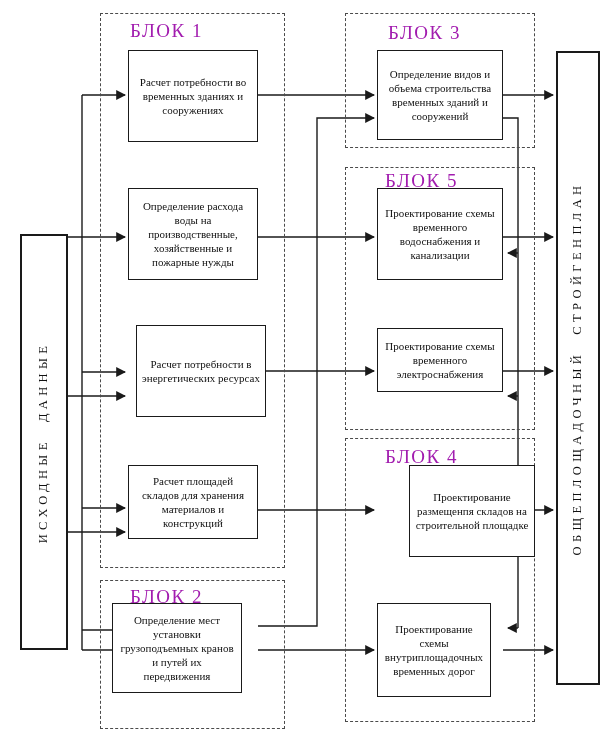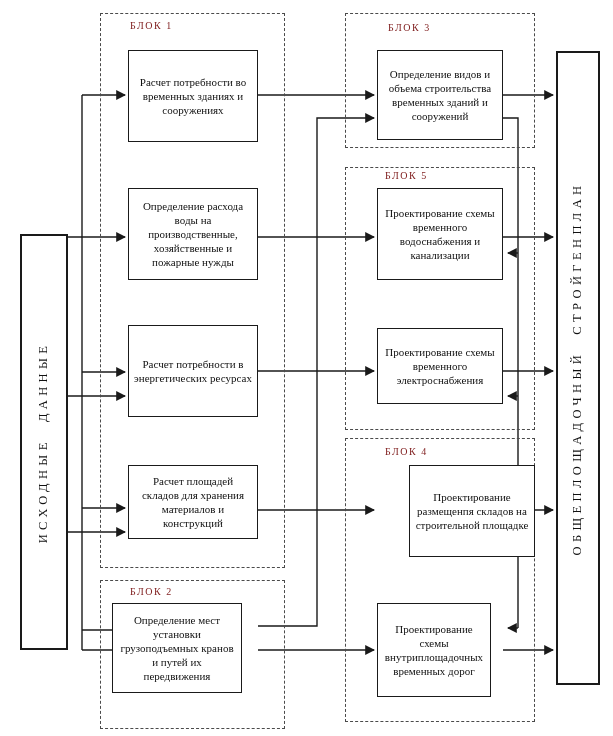--- a/index.html
+++ b/index.html
@@ -6,21 +6,21 @@
   #stage {
     position:relative; width:613px; height:736px; background:#fff;
     font-family:"Liberation Serif", serif; color:#111; overflow:hidden;
   }
   #wires { position:absolute; left:0; top:0; width:613px; height:736px; z-index:1; }
   .dashedbox {
     position:absolute; border:1px dashed #4a4a4a; background:transparent; z-index:2;
     box-sizing:border-box;
   }
   .blklabel {
-    position:absolute; font-size:10px; letter-spacing:1.5px; color:#7f1d1d;
+    position:absolute; font-size:19px; letter-spacing:1.5px; color:#a21caf;
     white-space:nowrap; z-index:4;
   }
   .pbox {
     position:absolute; box-sizing:border-box; border:1.6px solid #1a1a1a; background:#fff;
     display:flex; align-items:center; justify-content:center; text-align:center;
     font-size:11px; line-height:1.28; padding:3px 5px; z-index:3;
   }
   .vbar {
     position:absolute; box-sizing:border-box; border:2px solid #1a1a1a; background:#fff;
     display:flex; align-items:center; justify-content:center; z-index:3;
@@ -37,26 +37,26 @@
   #blok3 { left:345px; top:13px;  width:190px; height:135px; }
   #blok5 { left:345px; top:167px; width:190px; height:263px; }
   #blok4 { left:345px; top:438px; width:190px; height:284px; }
   #lbl1 { left:130px; top:20px;  }
   #lbl2 { left:130px; top:586px; }
   #lbl3 { left:388px; top:22px;  }
   #lbl5 { left:385px; top:170px; }
   #lbl4 { left:385px; top:446px; }
   #b1  { left:128px; top:50px;  width:130px; height:92px; }
   #b2  { left:128px; top:188px; width:130px; height:92px; }
-  #b3  { left:128px; top:325px; width:130px; height:92px; }
+  #b3  { left:136px; top:325px; width:130px; height:92px; }
   #b4  { left:128px; top:465px; width:130px; height:74px; }
   #b5  { left:112px; top:603px; width:130px; height:90px; }
   #b6  { left:377px; top:50px;  width:126px; height:90px; }
   #b7  { left:377px; top:188px; width:126px; height:92px; }
-  #b8  { left:377px; top:328px; width:126px; height:76px; }
+  #b8  { left:377px; top:328px; width:126px; height:64px; }
   #b9  { left:377px; top:465px; width:126px; height:92px;margin-left:32px; }
   #b10 { left:377px; top:603px; width:114px; height:94px; }
 </style>
 </head>
 <body>
 
 <div id="stage">
 
   <svg id="wires" viewBox="0 0 613 736" xmlns="http://www.w3.org/2000/svg">
     <defs>

